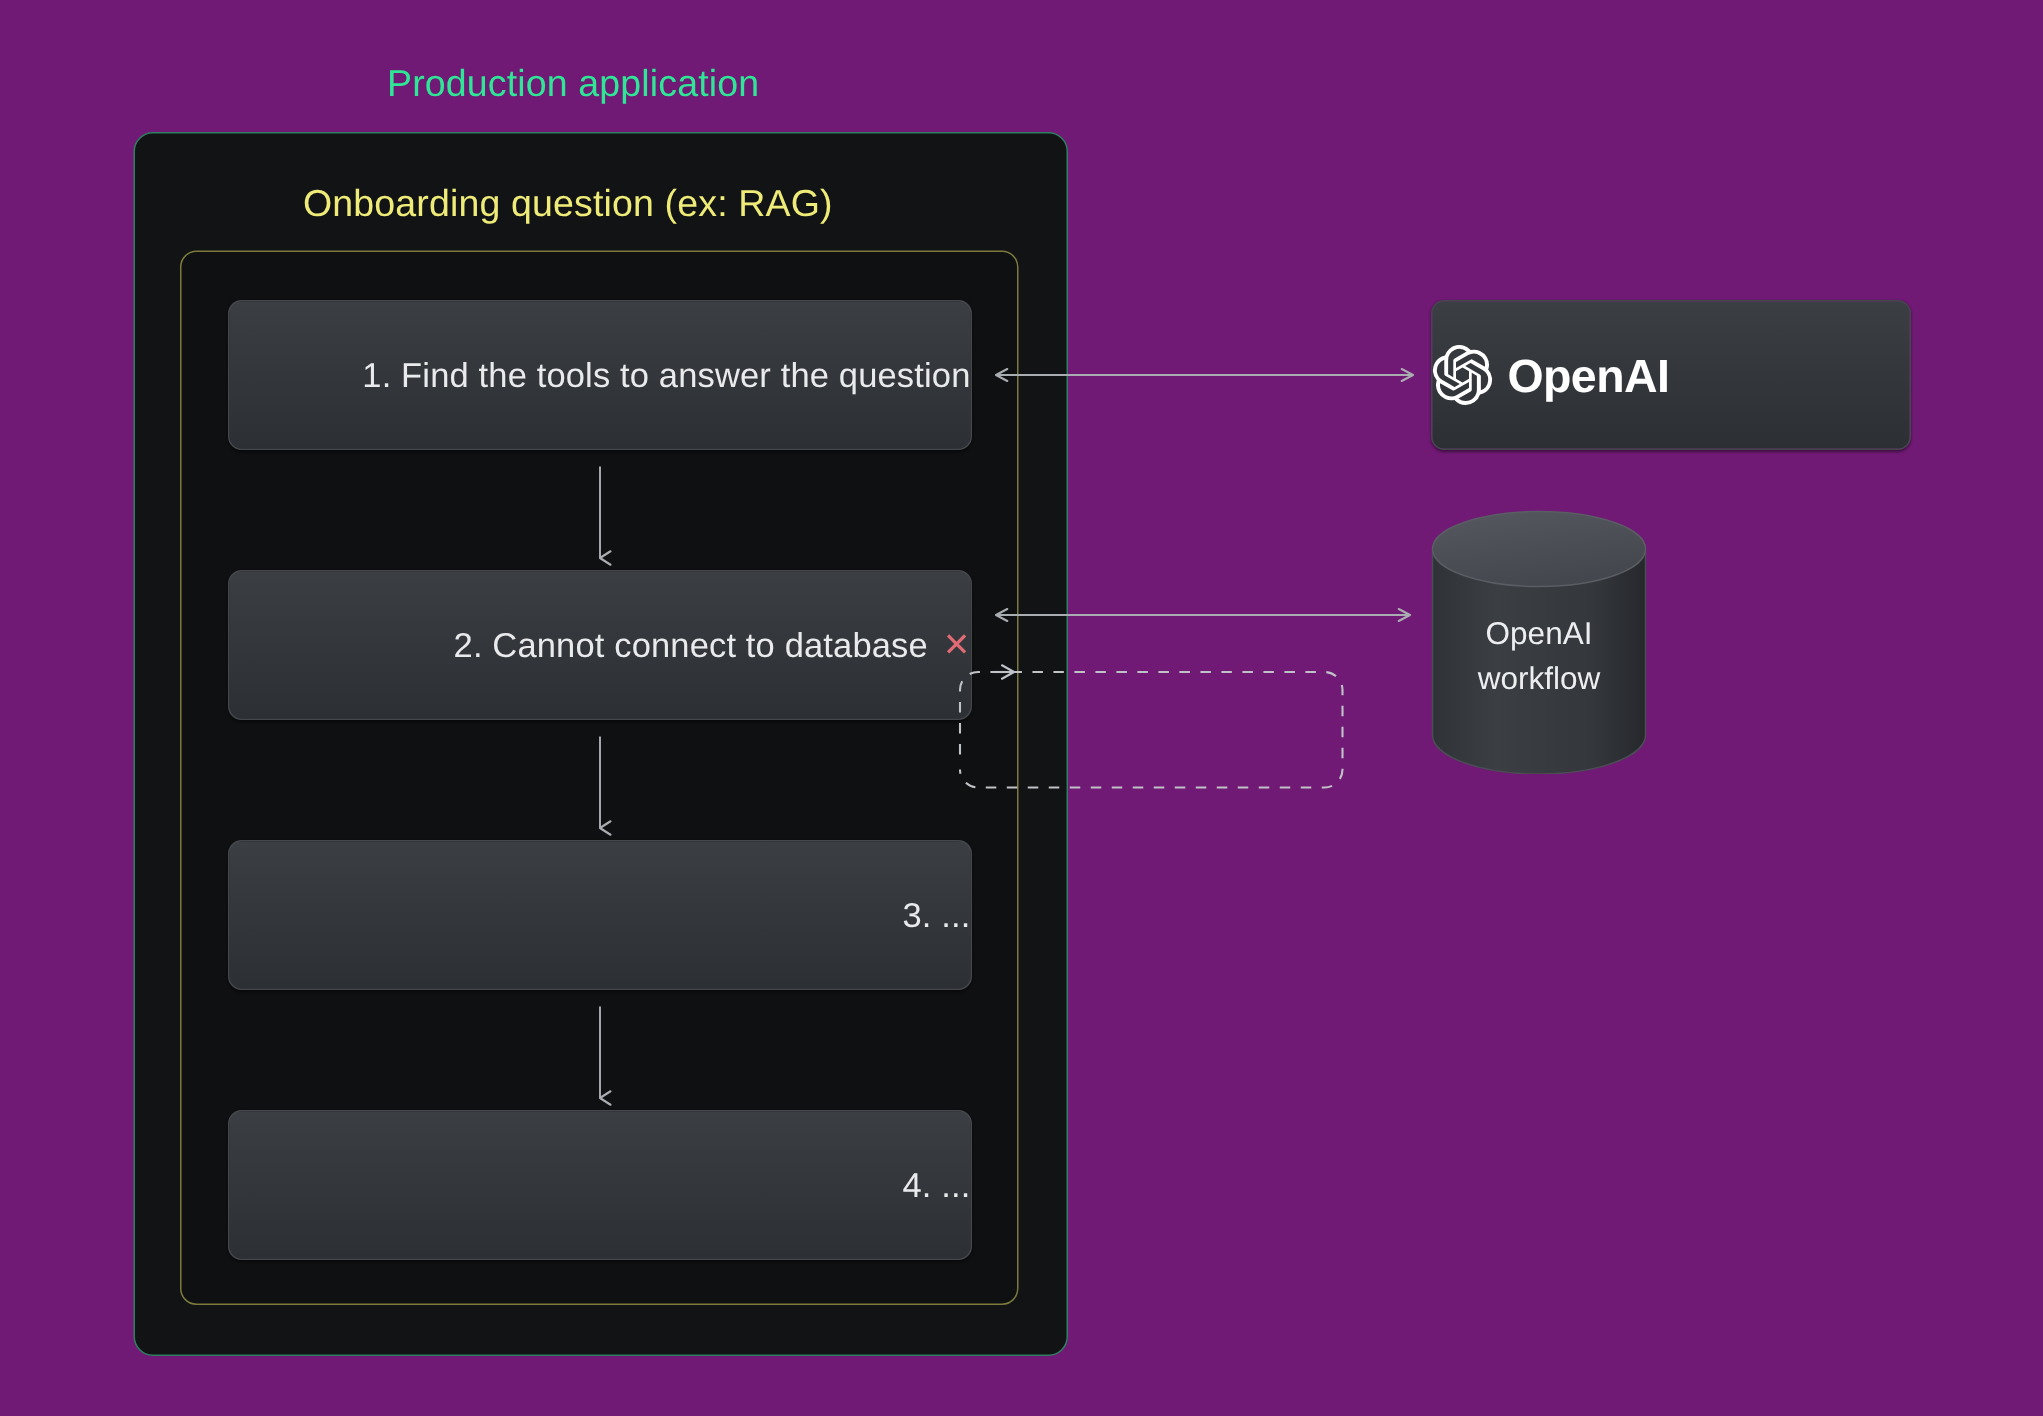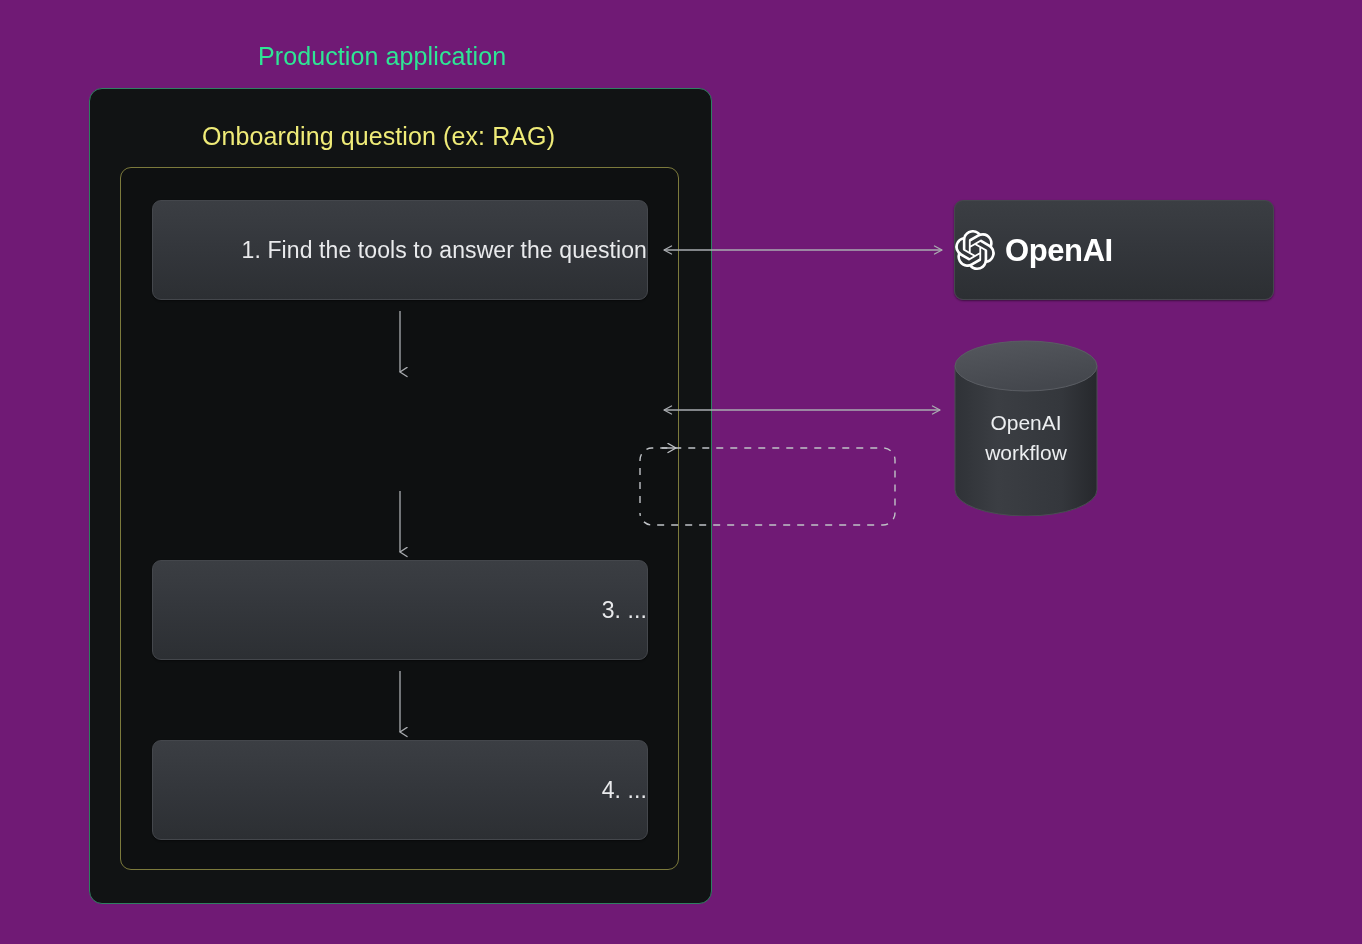--- a/index.html
+++ b/index.html
@@ -164,20 +164,24 @@
   <div class="outer-box"></div>
 
   <div class="wf-title">Onboarding question (ex: RAG)</div>
 
   <div class="inner-box"></div>
 
   <div class="step step-1">
     <span class="step-label">1.  Find the tools to answer the question</span>
   </div>
 
+  <div class="step step-2">
+    <span class="step-label">2.  Cannot connect to database</span>
+    <span class="x-mark">✕</span>
+  </div>
 
   <div class="step step-3">
     <span class="step-label">3.  ...</span>
   </div>
 
   <div class="step step-4">
     <span class="step-label">4.  ...</span>
   </div>
 
   <div class="openai-box">

